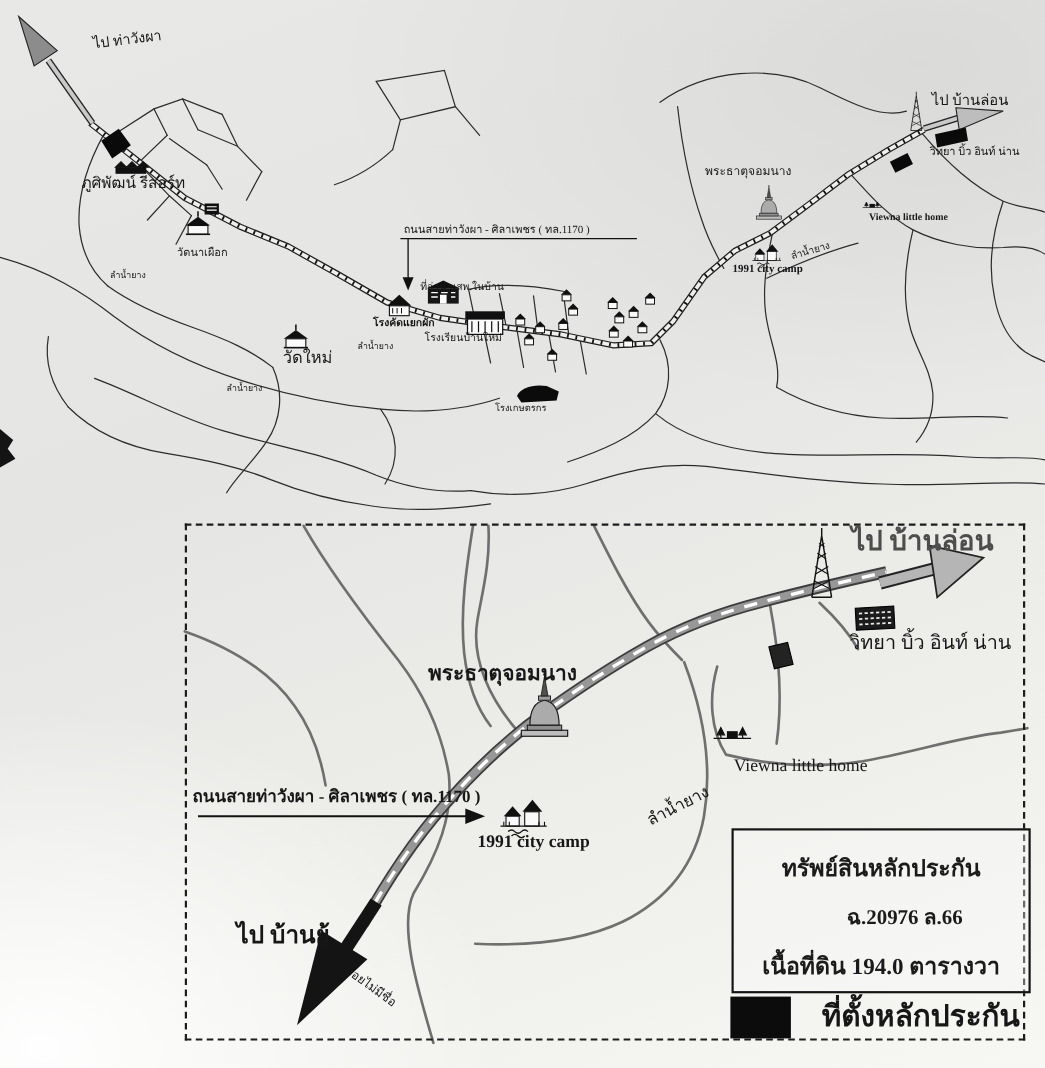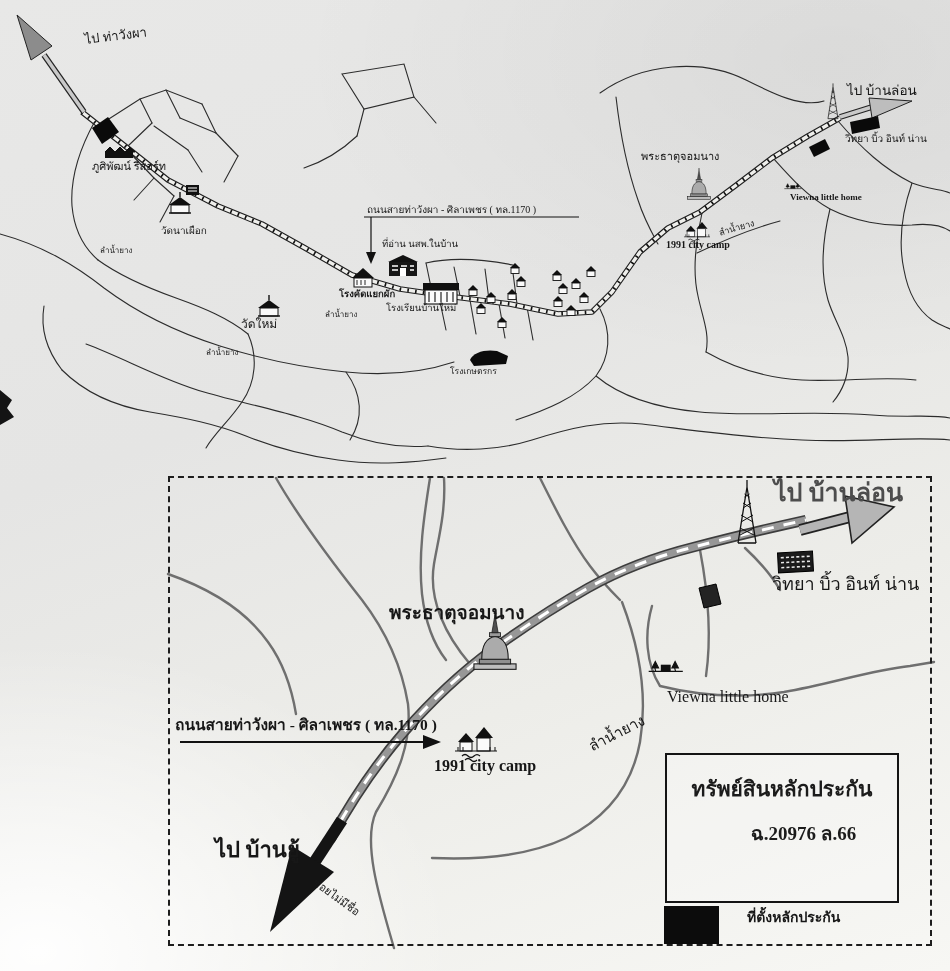--- a/index.html
+++ b/index.html
@@ -13,21 +13,21 @@
   }
   #map-svg{position:absolute;left:0;top:0;}
   .lbl{position:absolute;white-space:nowrap;line-height:1.1;transform-origin:left top;color:#171717;}
   .b{font-weight:bold;}
   .gray{color:#4d4d4d;}
   .dashed-frame{
     position:absolute;left:168px;top:476px;width:764px;height:470px;
     border:2px dashed #1d1d1d;box-sizing:border-box;background:transparent;
   }
   .info-box{
-    position:absolute;left:665px;top:753px;width:234px;height:150px;box-sizing:border-box;
+    position:absolute;left:665px;top:753px;width:272px;height:150px;box-sizing:border-box;
     border:2.5px solid #141414;text-align:center;padding-top:17px;background:rgba(250,250,248,0.35);
   }
   .info-line1{font-size:21px;font-weight:bold;margin-bottom:13px;}
   .info-line2{font-size:19px;font-weight:bold;margin-bottom:13px;margin-left:43px;}
   .info-line3{font-size:21px;font-weight:bold;}
   .legend-swatch{position:absolute;left:664px;top:906px;width:55px;height:38px;background:#0c0c0c;}
 </style>
 </head>
 <body>
 
@@ -274,25 +274,25 @@
       </g>
       <g transform="translate(652,668) scale(1.1)">
         <use href="#viewna-trees"></use>
       </g>
     </g>
   </svg>
 
   <div class="dashed-frame"></div>
 
   <div class="lbl" style="left:84px;top:33px;font-size:13px;transform:rotate(-7deg);">ไป ท่าวังผา</div>
-  <div class="lbl" style="left:92px;top:160px;font-size:11px;">ภูศิพัฒน์ รีสอร์ท</div>
+  <div class="lbl" style="left:74px;top:160px;font-size:14px;">ภูศิพัฒน์ รีสอร์ท</div>
   <div class="lbl" style="left:161px;top:225px;font-size:10px;">วัดนาเผือก</div>
-  <div class="lbl" style="left:241px;top:318px;font-size:12px;font-family:Liberation Serif, serif;">วัดใหม่</div>
+  <div class="lbl" style="left:257px;top:318px;font-size:15px;font-family:Liberation Serif, serif;">วัดใหม่</div>
   <div class="lbl" style="left:367px;top:204px;font-size:10px;">ถนนสายท่าวังผา - ศิลาเพชร ( ทล.1170 )</div>
-  <div class="lbl" style="left:382px;top:239px;font-size:9.5px;">ที่อ่าน นสพ.ในบ้าน</div>
+  <div class="lbl" style="left:382px;top:257px;font-size:9.5px;">ที่อ่าน นสพ.ในบ้าน</div>
   <div class="lbl" style="left:339px;top:289px;font-size:9.5px;font-weight:bold;">โรงคัดแยกผัก</div>
   <div class="lbl" style="left:386px;top:303px;font-size:9.5px;">โรงเรียนบ้านใหม่</div>
   <div class="lbl" style="left:450px;top:367px;font-size:8.5px;text-align:center;">โรงเกษตรกร</div>
   <div class="lbl" style="left:100px;top:247px;font-size:8px;">ลำน้ำยาง</div>
   <div class="lbl" style="left:206px;top:349px;font-size:8px;">ลำน้ำยาง</div>
   <div class="lbl" style="left:325px;top:311px;font-size:8px;">ลำน้ำยาง</div>
   <div class="lbl" style="left:718px;top:229px;font-size:9px;transform:rotate(-16deg);">ลำน้ำยาง</div>
   <div class="lbl" style="left:641px;top:150px;font-size:11px;">พระธาตุจอมนาง</div>
   <div class="lbl b" style="left:666px;top:239px;font-size:10px;">1991 city camp</div>
   <div class="lbl b" style="left:790px;top:193px;font-size:9px;">Viewna little home</div>
@@ -305,18 +305,19 @@
   <div class="lbl b" style="left:175px;top:716px;font-size:15.5px;">ถนนสายท่าวังผา - ศิลาเพชร ( ทล.1170 )</div>
   <div class="lbl b" style="left:434px;top:757px;font-size:16px;">1991 city camp</div>
   <div class="lbl" style="left:586px;top:740px;font-size:15px;transform:rotate(-27deg);">ลำน้ำยาง</div>
   <div class="lbl" style="left:667px;top:688px;font-size:16px;">Viewna little home</div>
   <div class="lbl b" style="left:215px;top:838px;font-size:22px;">ไป บ้านยู้</div>
   <div class="lbl" style="left:318px;top:876px;font-size:11px;transform:rotate(36deg);">ซอยไม่มีชื่อ</div>
 
   <div class="info-box">
     <div class="info-line1">ทรัพย์สินหลักประกัน</div>
     <div class="info-line2">ฉ.20976 ล.66</div>
+    <div class="info-line3">เนื้อที่ดิน 194.0 ตารางวา</div>
   </div>
 
   <div class="legend-swatch"></div>
-  <div class="lbl b" style="left:747px;top:910px;font-size:14px;">ที่ตั้งหลักประกัน</div>
+  <div class="lbl b" style="left:747px;top:910px;font-size:27px;">ที่ตั้งหลักประกัน</div>
 
 </div>
 
 </body></html>

